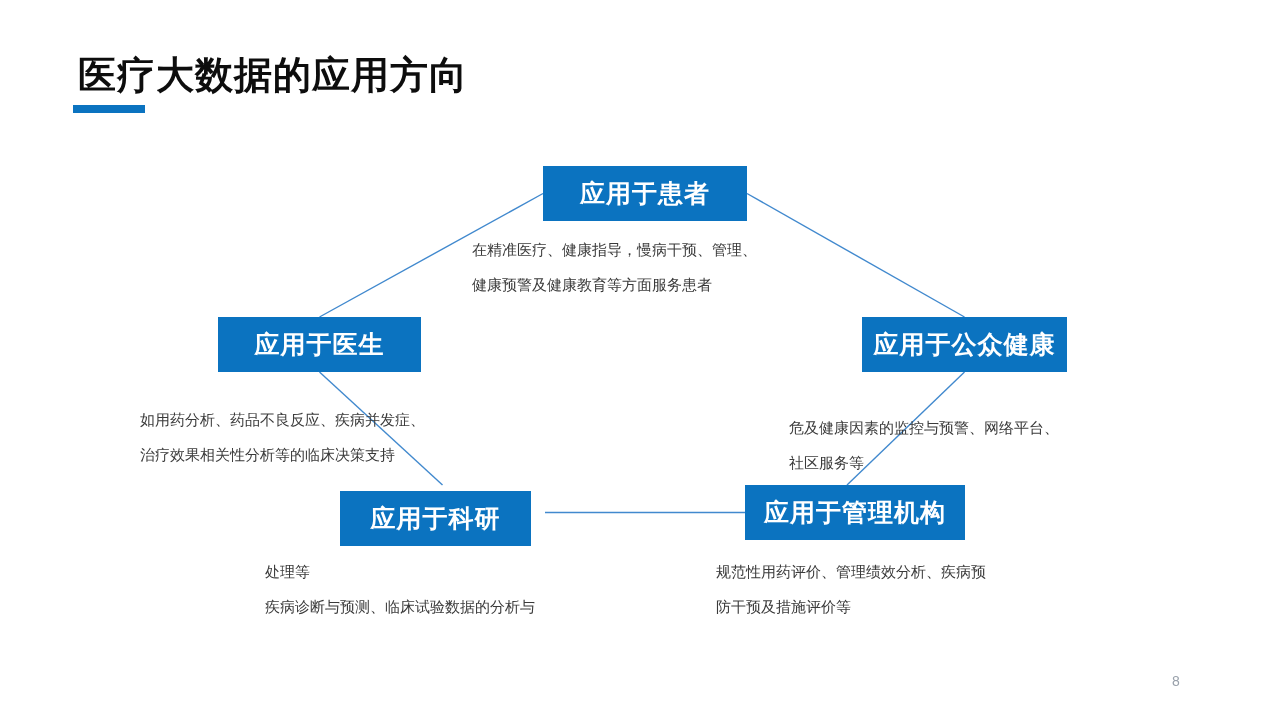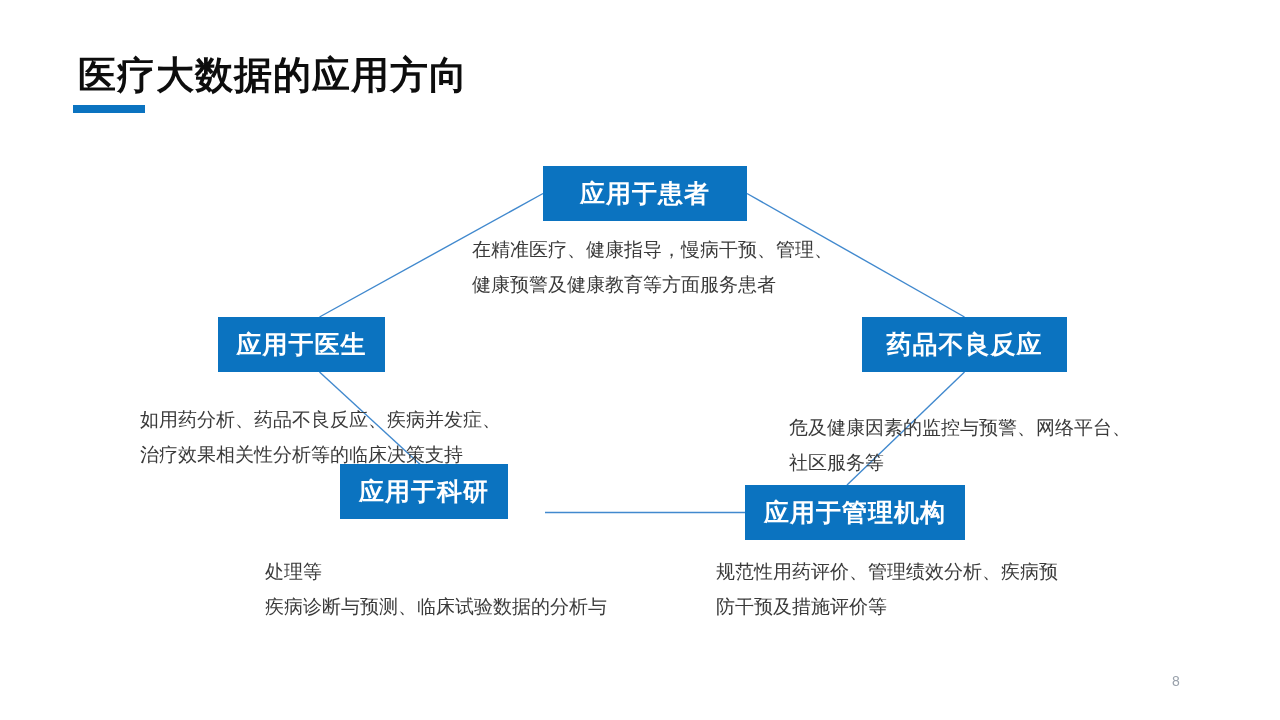--- a/index.html
+++ b/index.html
@@ -30,27 +30,27 @@
   }
   .connectors line{stroke:var(--line);stroke-width:1.4;}
   .nbox{
     position:absolute;height:55px;
     display:flex;align-items:center;justify-content:center;
     background:var(--accent);color:#ffffff;
     font-size:25px;font-weight:700;letter-spacing:1px;
     white-space:nowrap;
   }
   .nbox.patients{left:543px;top:166px;width:204px;}
-  .nbox.doctors{left:218px;top:317px;width:167px;}
+  .nbox.doctors{left:218px;top:317px;width:203px;}
   .nbox.public{left:862px;top:317px;width:205px;}
-  .nbox.research{left:340px;top:464px;width:168px;}
+  .nbox.research{left:340px;top:491px;width:191px;}
   .nbox.admin{left:745px;top:485px;width:220px;}
   .ndesc{
     position:absolute;
-    font-size:19px;line-height:35px;color:var(--desc);
+    font-size:15px;line-height:35px;color:var(--desc);
     white-space:nowrap;
   }
   .ndesc.patients{left:472px;top:232px;}
   .ndesc.doctors{left:140px;top:402px;}
   .ndesc.public{left:789px;top:382px;margin-top:28px;}
   .ndesc.research{left:265px;top:554px;}
   .ndesc.admin{left:677px;top:554px;margin-left:39px;}
   .page-num{
     position:absolute;left:1172px;top:673px;
     font-size:14px;color:#99a1ab;
@@ -77,21 +77,21 @@
     <div>在精准医疗、健康指导，慢病干预、管理、</div>
     <div>健康预警及健康教育等方面服务患者</div>
   </div>
 
   <div class="nbox doctors">应用于医生</div>
   <div class="ndesc doctors">
     <div>如用药分析、药品不良反应、疾病并发症、</div>
     <div>治疗效果相关性分析等的临床决策支持</div>
   </div>
 
-  <div class="nbox public">药品不良反应</div>
+  <div class="nbox public">应用于公众健康</div>
   <div class="ndesc public">
     <div>危及健康因素的监控与预警、网络平台、</div>
     <div>社区服务等</div>
   </div>
 
   <div class="nbox research">应用于科研</div>
   <div class="ndesc research">
     <div>处理等</div>
     <div>疾病诊断与预测、临床试验数据的分析与</div>
   </div>

